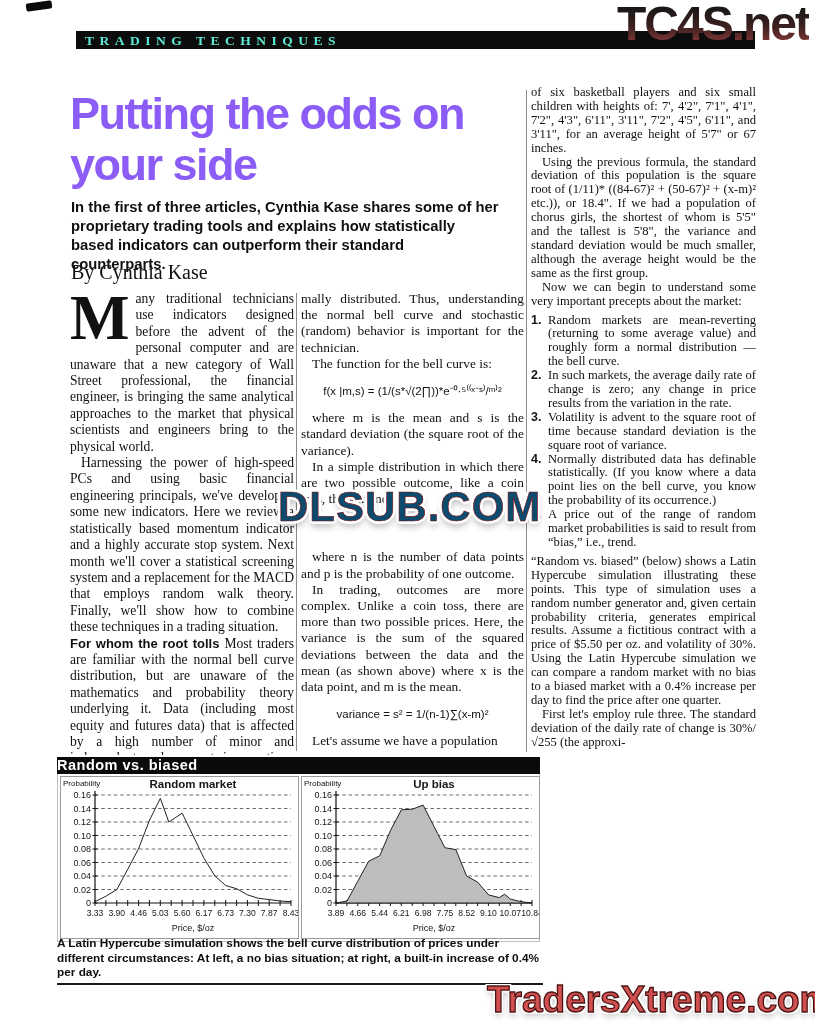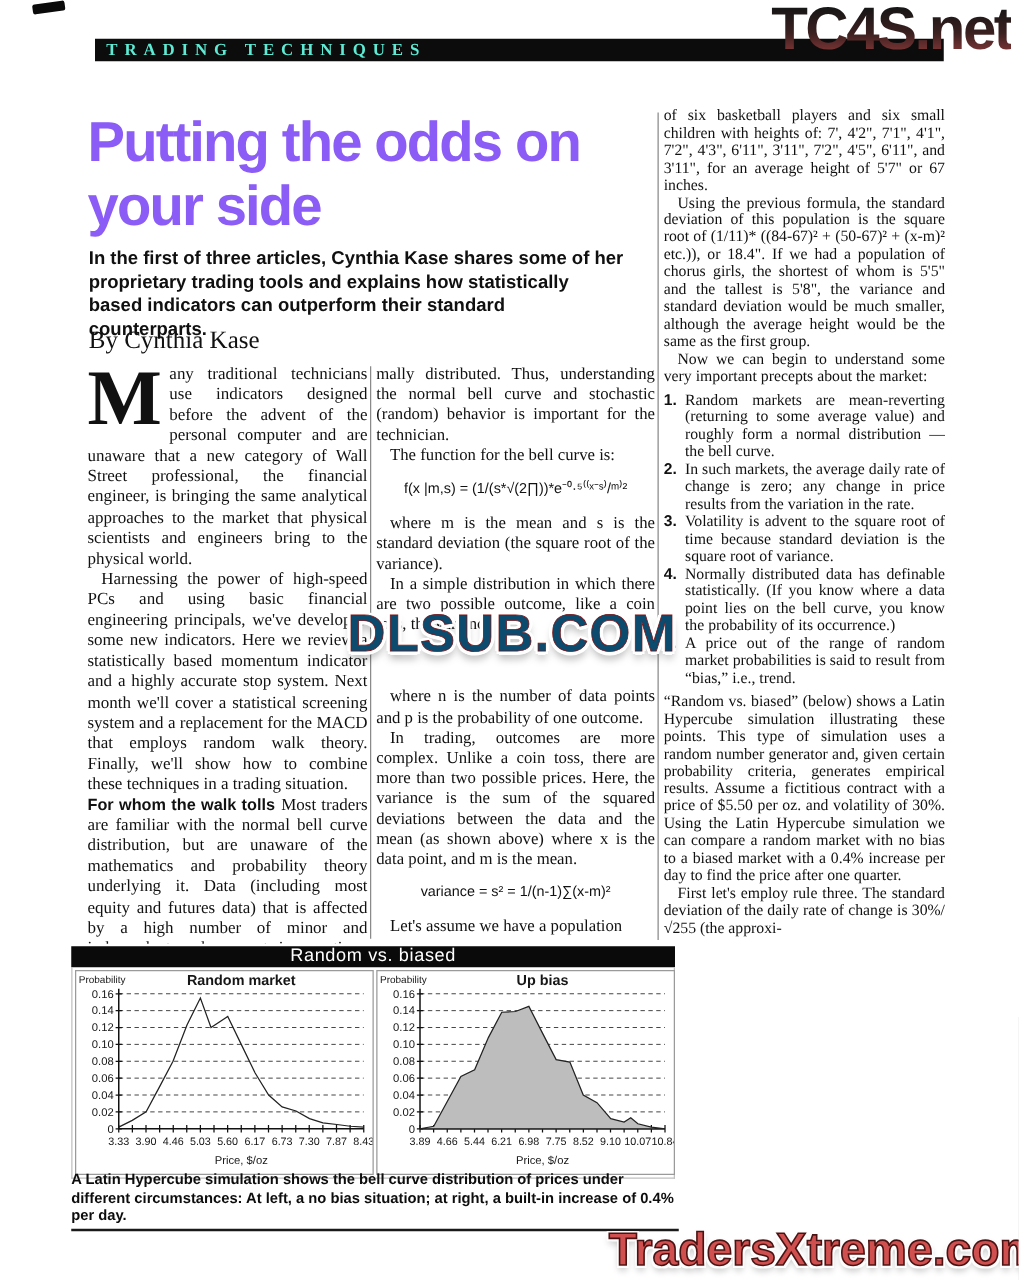--- a/index.html
+++ b/index.html
@@ -45,22 +45,22 @@
   .wm-gap{height:42px;}
   .rule-v{position:absolute;width:1px;background:#8a8a8a;}
   #rule1{left:296px;top:293px;height:458px;}
   #rule2{left:526px;top:90px;height:662px;}
   
   ol.precepts{list-style:none;margin:5px 0 5px 0;padding:0;}
   ol.precepts li{position:relative;padding-left:17px;text-align:justify;margin:0;}
   ol.precepts .num{position:absolute;left:0;top:0;font-family:"Liberation Sans",sans-serif;font-weight:bold;font-size:12.5px;}
   
   .figure{position:absolute;left:57px;top:757px;width:483px;}
-  .fig-header{background:#0a0a0a;color:#fff;font-family:"Liberation Sans",sans-serif;font-weight:normal;
-        font-size:14.5px;text-align:center;line-height:17px;height:17px;letter-spacing:0.5px;}
+  .fig-header{background:#0a0a0a;color:#fff;font-family:"Liberation Sans",sans-serif;font-weight:bold;
+        font-size:14.5px;line-height:17px;height:17px;letter-spacing:0.5px;}
   .fig-body{display:flex;border:1px solid #c0c0c0;border-top:none;background:#fff;padding:1px;}
   .chart-panel{border:1px solid #9a9a9a;margin:1px;background:#fff;}
   .caption{position:absolute;left:57px;top:936px;width:486px;font-family:"Liberation Sans",sans-serif;
         font-weight:bold;font-size:11.8px;line-height:14.6px;color:#0d0d0d;text-align:left;}
   .caption-rule{position:absolute;left:57px;top:983px;width:486px;height:2px;background:#1a1a1a;}
 </style>
 </head>
 <body>
 
 <div id="page">
@@ -73,21 +73,21 @@
 
   <div class="wm-top">TC4S.net</div>
 
   <h1 class="title" style="margin:0;">Putting the odds on your side</h1>
   <div class="standfirst">In the first of three articles, Cynthia Kase shares some of her proprietary trading tools and explains how statistically based indicators can outperform their standard counterparts.</div>
   <div class="byline">By Cynthia Kase</div>
 
   <div class="col" id="col1">
     <p class="noindent"><span class="dropcap">M</span><span>any traditional technicians use indicators designed before the advent of the personal computer and are unaware that a new category of Wall Street professional, the financial engineer, is bringing the same analytical approaches to the market that physical scientists and engineers bring to the physical world.</span></p>
     <p>Harnessing the power of high-speed PCs and using basic financial engineering principals, we've developed some new indicators. Here we review a statistically based momentum indicator and a highly accurate stop system. Next month we'll cover a statistical screening system and a replacement for the MACD that employs random walk theory. Finally, we'll show how to combine these techniques in a trading situation.</p>
-    <p class="noindent sp"><span class="runin">For whom the walk tolls</span><span>Most traders are familiar with the normal bell curve distribution, but are unaware of the mathematics and probability theory underlying it. Data (including most equity and futures data) that is affected by a high number of minor and independent random events is, over time, roughly nor-</span></p>
+    <p class="noindent sp"><span class="runin">For whom the root tolls</span><span>Most traders are familiar with the normal bell curve distribution, but are unaware of the mathematics and probability theory underlying it. Data (including most equity and futures data) that is affected by a high number of minor and independent random events is, over time, roughly nor-</span></p>
   </div>
 
   <div class="col" id="col2">
     <p class="noindent">mally distributed. Thus, understanding the normal bell curve and stochastic (random) behavior is important for the technician.</p>
     <p>The function for the bell curve is:</p>
     <div class="formula">f(x |m,s) = (1/(s*√(2∏))*e⁻⁰·⁵⁽⁽ˣ⁻ˢ⁾/ᵐ⁾²</div>
     <p>where m is the mean and s is the standard deviation (the square root of the variance).</p>
     <p>In a simple distribution in which there are two possible outcome, like a coin toss, the variance is:</p>
     <div class="wm-gap"></div>
     <p>where n is the number of data points and p is the probability of one outcome.</p>

